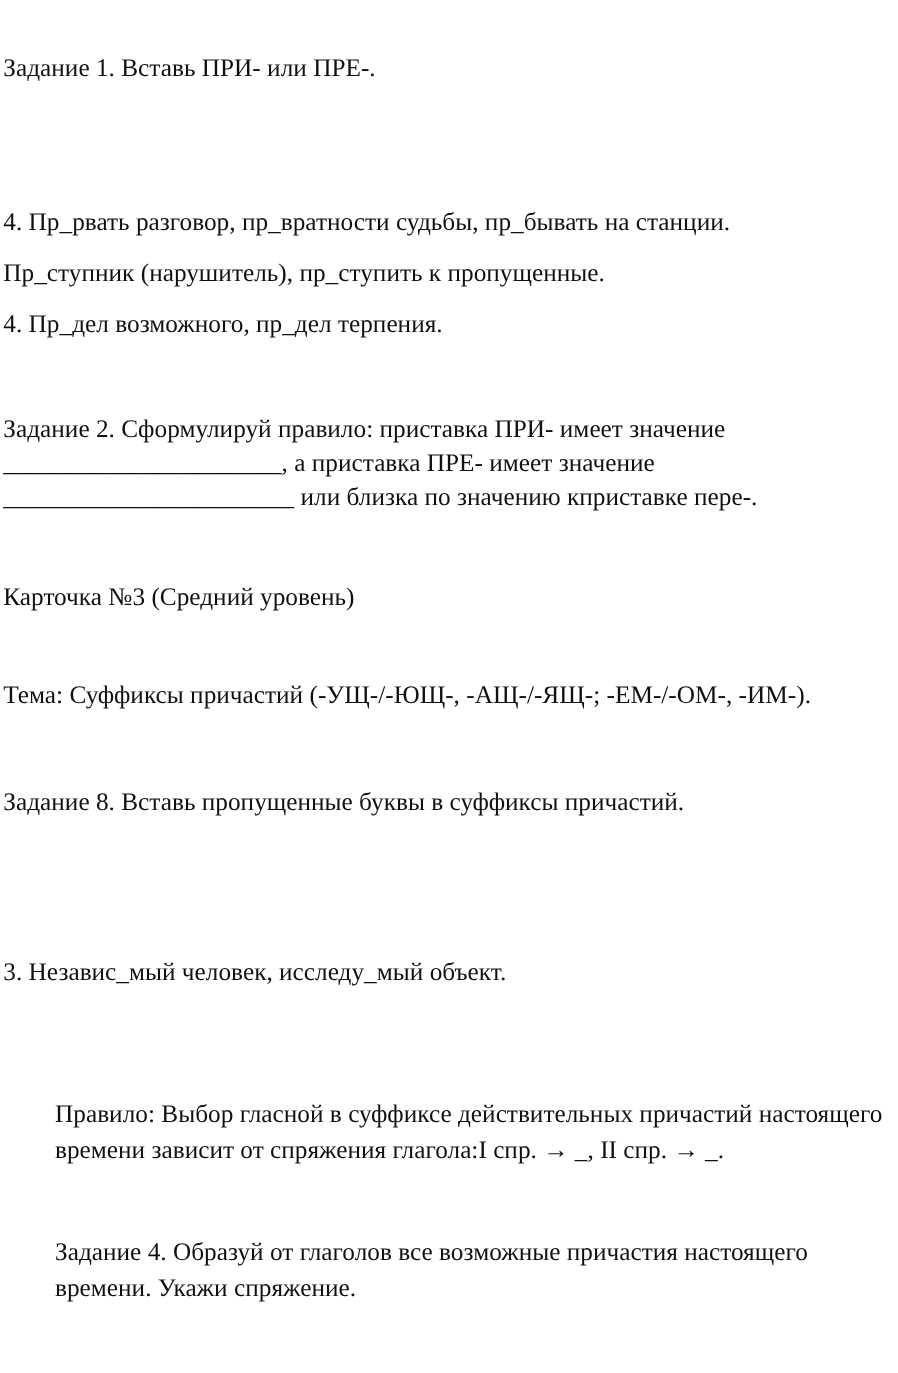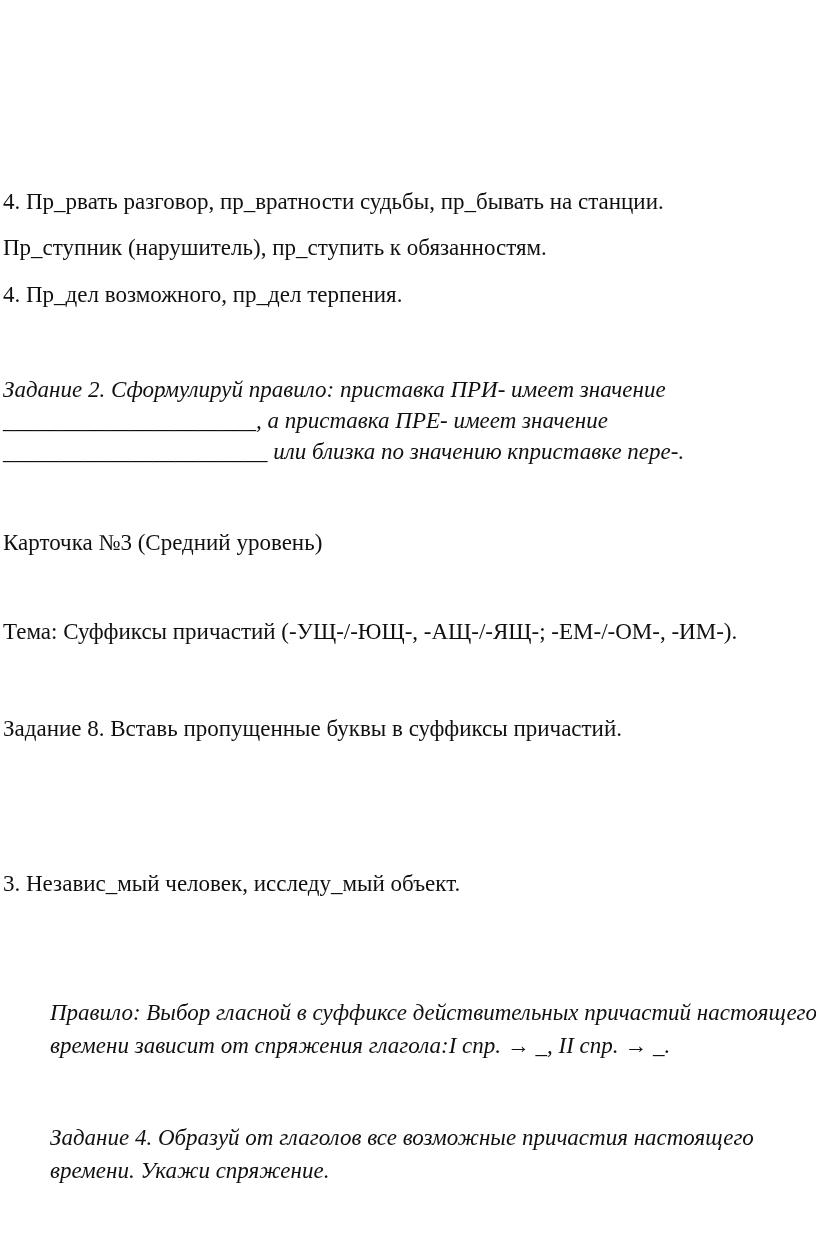--- a/index.html
+++ b/index.html
@@ -21,41 +21,41 @@
     position: absolute;
     left: 3px;
     right: 6px;
     line-height: 27px;
     white-space: pre;
   }
   .para {
     position: absolute;
     left: 3px;
     right: 18px;
-    font-style: italic;
   }
   .para .pline {
     line-height: 31px;
     white-space: pre;
   }
   .para.wide .pline {
     line-height: 33px;
     margin-left: 47px;
   }
 </style>
 </head>
 <body>
 
 <div class="page">
 
+  <div class="line" style="top:48px">Задание 1. Вставь ПРИ- или ПРЕ-.</div>
 
 
   <div class="line" style="top:188px">4. Пр_рвать разговор, пр_вратности судьбы, пр_бывать на станции.</div>
 
-  <div class="line" style="top:234px">Пр_ступник (нарушитель), пр_ступить к обязанностям.</div>
+  <div class="line" style="top:234px">Пр_ступник (нарушитель), пр_ступить к пропущенные.</div>
 
   <div class="line" style="top:281px">4. Пр_дел возможного, пр_дел терпения.</div>
 
   <div class="para" style="top:374px">
     <div class="pline">Задание 2. Сформулируй правило: приставка ПРИ- имеет значение</div>
     <div class="pline">______________________, а приставка ПРЕ- имеет значение</div>
     <div class="pline">_______________________ или близка по значению кприставке пере-.</div>
   </div>
 
   <div class="line" style="top:529px">Карточка №3 (Средний уровень)</div>

